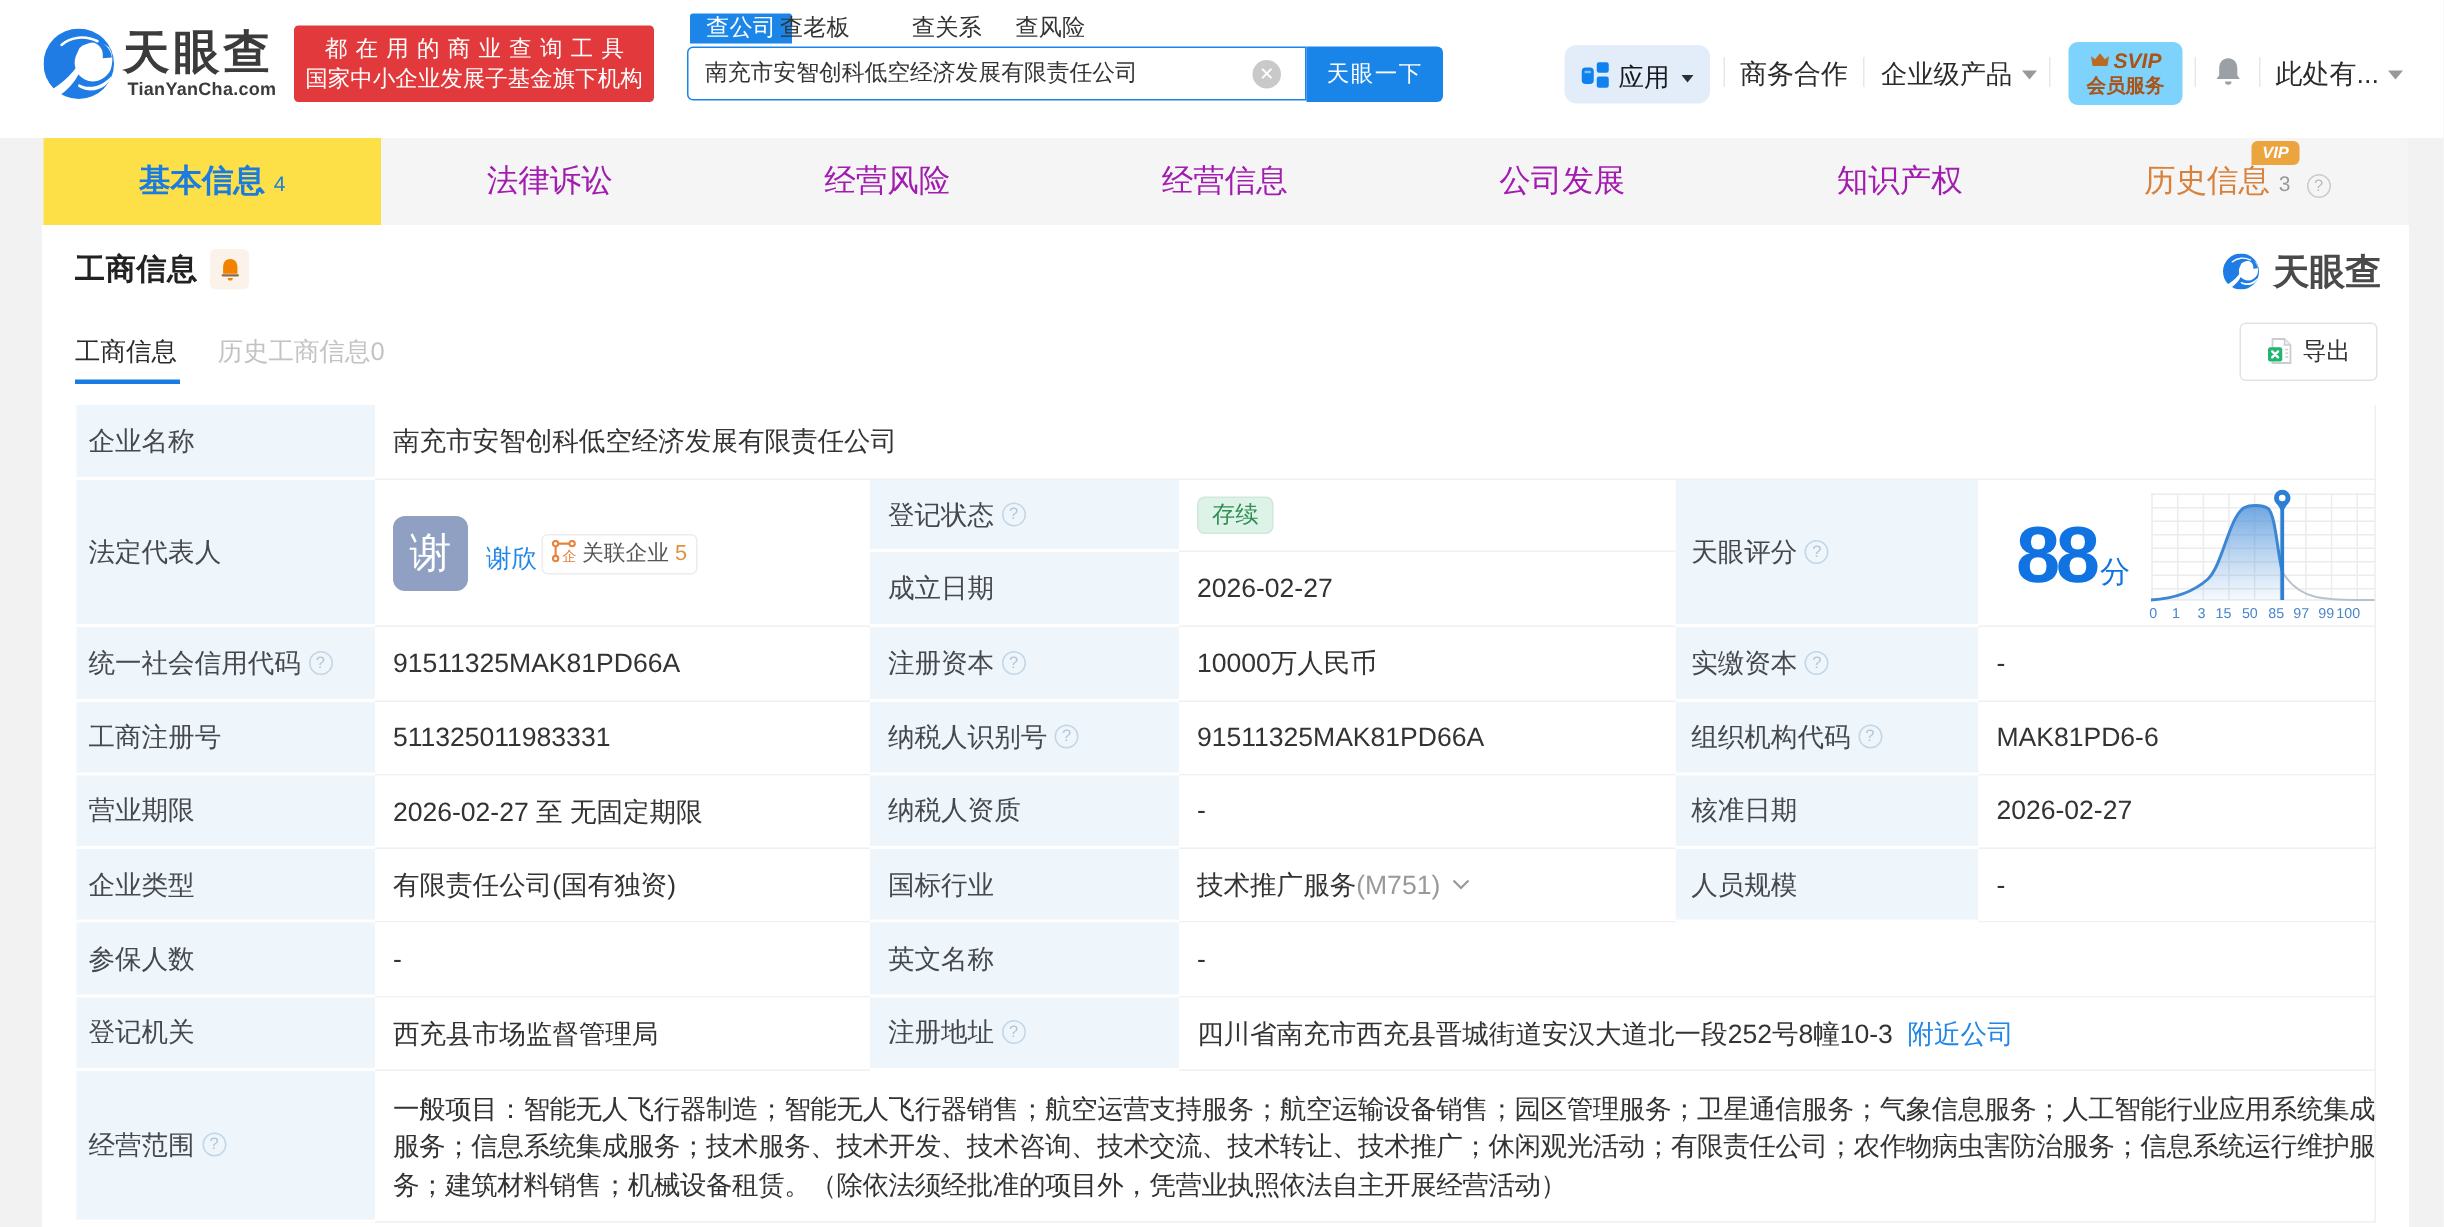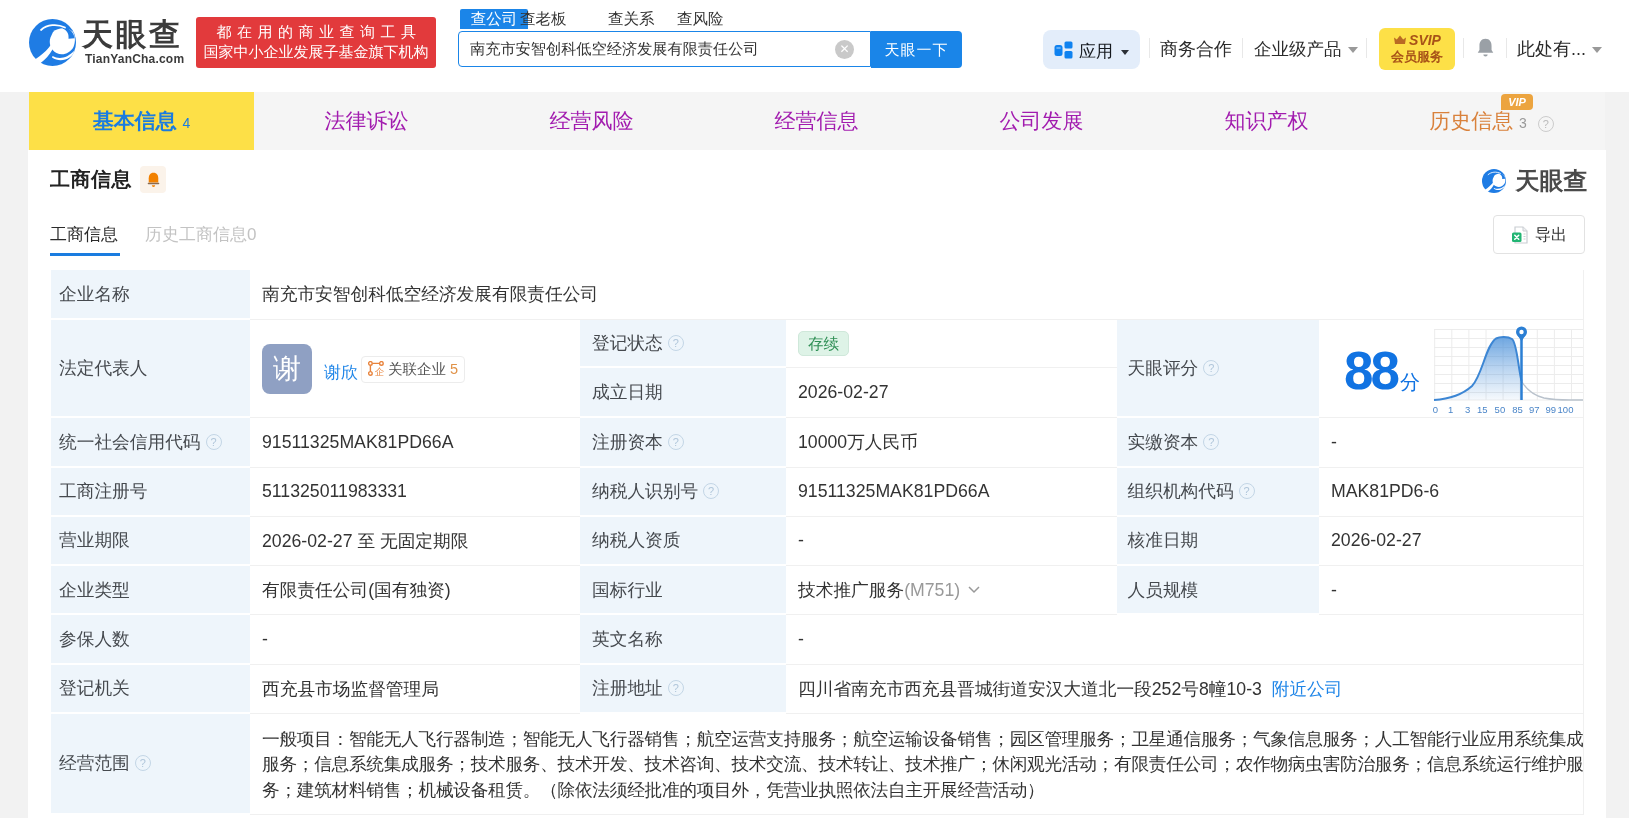--- a/index.html
+++ b/index.html
@@ -14,21 +14,21 @@
 #redbox .l1 { font-size:15px; letter-spacing:5.5px; margin-top:6px; margin-left:6px;}
 #redbox .l2 { font-size:15px; letter-spacing:0; margin-top:1px; }
 .stab { position:absolute; top:9px; height:20px; line-height:20px; font-size:15.5px; color:#333; }
 #stab1 { left:460px; width:68px; background:#1b85e8; color:#fff; text-align:center; border-radius:2px 2px 0 0; }
 #searchbox { position:absolute; left:458px; top:31px; width:413px; height:36px; background:#fff; border:1px solid #1a85e8; border-radius:4px 0 0 4px; line-height:34px; font-size:15.2px; color:#333; padding-left:11px; }
 #clearbtn { position:absolute; left:835px; top:40px; width:19px; height:19px; border-radius:50%; background:#c9c9c9; color:#fff; text-align:center; line-height:19px; font-size:12px;}
 #searchbtn { position:absolute; left:871px; top:30.5px; width:91px; height:37px; background:#1a85e8; color:#fff; font-size:15px; letter-spacing:1px; text-align:center; line-height:37px; border-radius:0 4px 4px 0;}
 #appchip { position:absolute; left:1043px; top:29.5px; width:97px; height:39px; background:#e3edfa; border-radius:8px; }
 .hsep { position:absolute; top:38px; width:1px; height:20px; background:#e8e8e8; }
 .hlink { position:absolute; top:38px; font-size:18px; color:#2b2b2b; height:22px; line-height:22px;}
-#svip { position:absolute; left:1379px; top:28px; width:76px; height:42px; background:#fde047; border-radius:6px; text-align:center; color:#a85318; }
+#svip { position:absolute; left:1379px; top:28px; width:76px; height:42px; background:#7dd3fc; border-radius:6px; text-align:center; color:#a85318; }
 #svip .s1 { font-size:14px; font-weight:bold; font-style:italic; margin-top:4px;}
 #svip .s2 { font-size:13px; font-weight:bold; margin-top:0px; font-style:normal;}
 .caret { display:inline-block; width:0; height:0; border-left:5px solid transparent; border-right:5px solid transparent; border-top:6px solid #555; vertical-align:middle; margin-left:6px;}
 
 
 #navbg { position:absolute; left:0; top:92px; width:1629px; height:58px; background:#f2f2f2; }
 #nav { position:absolute; left:29px; top:92px; width:1576px; height:58px; background:#f5f5f5; }
 .ntab { position:absolute; top:0; width:225px; height:58px; text-align:center; line-height:58px; font-size:21px; color:#a21caf; }
 #ntab1 { background:#fde047; color:#1a7ce0; font-weight:bold; }
 

